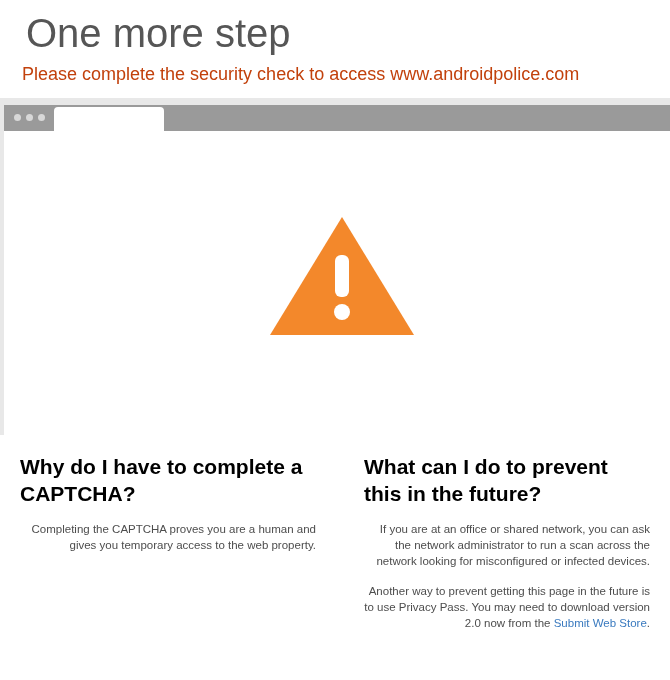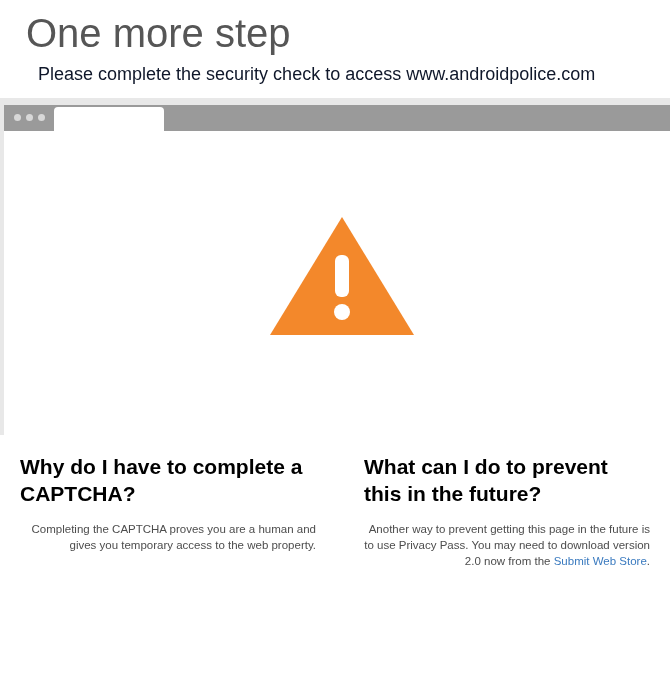--- a/index.html
+++ b/index.html
@@ -27,25 +27,25 @@
   }
   .header h1 {
     margin: 6px;
     font-weight: 300;
     font-size: 40px;
     line-height: 46px;
     color: #565656;
     letter-spacing: 0px;
   }
   .header .subtitle {
-    margin: 2px 0 0 18px;
+    margin: 2px 0 0 2px;
     font-weight: 300;
     font-size: 18px;
     line-height: 24px;
-    color: #0f172a;
+    color: #c2410c;
   }
 
   
   .band {
     background: #e8e8e8;
     height: 337px;
     position: relative;
   }
   .band-inner {
     display: flex;
@@ -296,18 +296,19 @@
 
   <div class="content">
 
     <div class="col col-left">
       <h2>Why do I have to complete a CAPTCHA?</h2>
       <p>Completing the CAPTCHA proves you are a human and gives you temporary access to the web property.</p>
     </div>
 
     <div class="col col-right">
       <h2>What can I do to prevent this in the future?</h2>
+      <p>If you are at an office or shared network, you can ask the network administrator to run a scan across the network looking for misconfigured or infected devices.</p>
       <p><span>Another way to prevent getting this page in the future is to use Privacy Pass. You may need to download version 2.0 now from the </span><a href="#">Submit Web Store</a><span>.</span></p>
     </div>
 
   </div>
 
 </div>
 
 </body></html>

